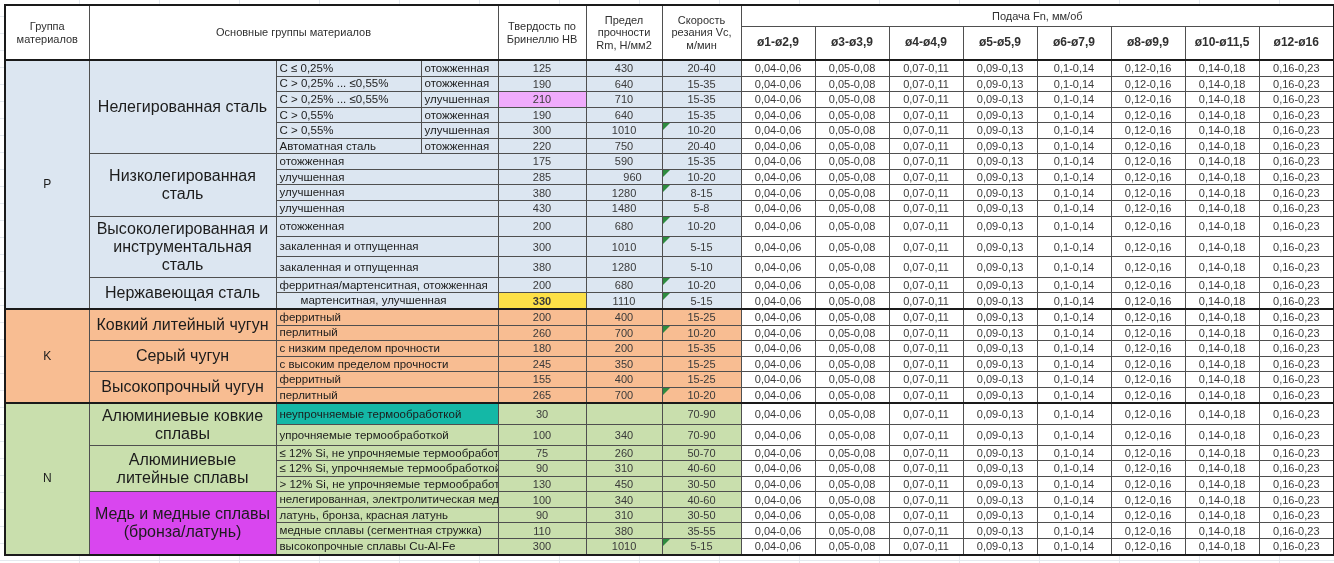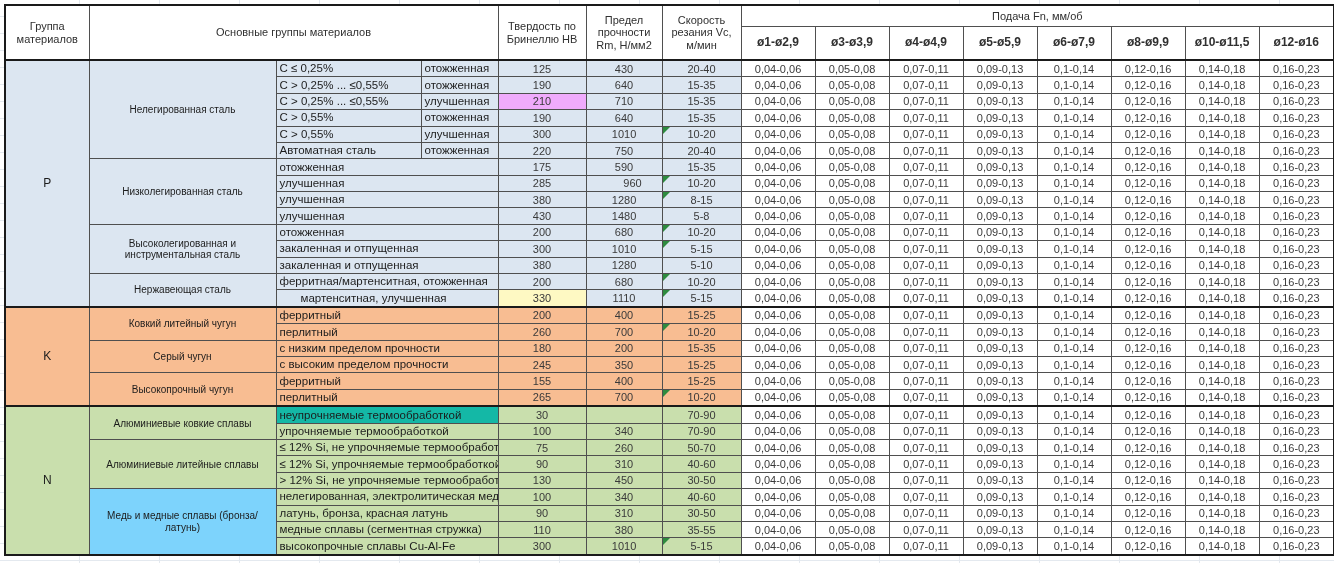--- a/index.html
+++ b/index.html
@@ -25,21 +25,21 @@
     font-size:11px;
     color:#303030;
     background:#fff;
     line-height:1.12;
   }
   thead th{font-weight:normal;text-align:center;vertical-align:middle;font-size:12px;color:#1c1c1c;white-space:normal;}
   tr.h1{height:21px;}
   tr.h2{height:34px;}
   tr.h2 th{font-weight:bold;font-size:12px;}
   td.group-cell{text-align:center;vertical-align:middle;font-size:12px;color:#1c1c1c;}
-  td.subgroup-cell{text-align:center;vertical-align:middle;white-space:normal;font-size:10px;color:#1c1c1c;}
+  td.subgroup-cell{text-align:center;vertical-align:middle;white-space:normal;font-size:16px;color:#1c1c1c;}
   td.label-cell{text-align:left;white-space:nowrap;font-size:11.5px;color:#1c1c1c;vertical-align:middle;}
   td.num-cell{text-align:center;white-space:nowrap;color:#3a3a3a;vertical-align:middle;}
   td.vc-cell{position:relative;}
   .flag{
     position:absolute;top:0;left:0;width:0;height:0;
     border-top:7px solid #2e8b3f;border-right:7px solid transparent;
   }
   tr.group-start td{border-top:2px solid #1a1a1a;}
 </style>
 </head>
@@ -286,21 +286,21 @@
         <td class="num-cell">0,05-0,08</td>
         <td class="num-cell">0,07-0,11</td>
         <td class="num-cell">0,09-0,13</td>
         <td class="num-cell">0,1-0,14</td>
         <td class="num-cell">0,12-0,16</td>
         <td class="num-cell">0,14-0,18</td>
         <td class="num-cell">0,16-0,23</td>
       </tr>
       <tr>
         <td class="label-cell" colspan="2" style="background: rgb(220, 230, 241); padding-left: 24px;">мартенситная, улучшенная</td>
-        <td class="num-cell" style="background: #fef9c3;">330</td>
+        <td class="num-cell" style="background: #fde047; font-weight: bold;">330</td>
         <td class="num-cell" style="background: rgb(220, 230, 241);">1110</td>
         <td class="num-cell vc-cell" style="background: rgb(220, 230, 241);">5-15<span class="flag" style="border-top-color: rgb(46, 139, 63);"></span></td>
         <td class="num-cell">0,04-0,06</td>
         <td class="num-cell">0,05-0,08</td>
         <td class="num-cell">0,07-0,11</td>
         <td class="num-cell">0,09-0,13</td>
         <td class="num-cell">0,1-0,14</td>
         <td class="num-cell">0,12-0,16</td>
         <td class="num-cell">0,14-0,18</td>
         <td class="num-cell">0,16-0,23</td>
@@ -460,21 +460,21 @@
         <td class="num-cell">0,04-0,06</td>
         <td class="num-cell">0,05-0,08</td>
         <td class="num-cell">0,07-0,11</td>
         <td class="num-cell">0,09-0,13</td>
         <td class="num-cell">0,1-0,14</td>
         <td class="num-cell">0,12-0,16</td>
         <td class="num-cell">0,14-0,18</td>
         <td class="num-cell">0,16-0,23</td>
       </tr>
       <tr>
-        <td class="subgroup-cell" rowspan="4" style="background: #7dd3fc;">Медь и медные сплавы (бронза/латунь)</td>
+        <td class="subgroup-cell" rowspan="4" style="background: #d946ef;">Медь и медные сплавы (бронза/латунь)</td>
         <td class="label-cell" colspan="2" style="background: rgb(201, 223, 173);">нелегированная, электролитическая медь</td>
         <td class="num-cell" style="background: rgb(201, 223, 173);">100</td>
         <td class="num-cell" style="background: rgb(201, 223, 173);">340</td>
         <td class="num-cell vc-cell" style="background: rgb(201, 223, 173);">40-60</td>
         <td class="num-cell">0,04-0,06</td>
         <td class="num-cell">0,05-0,08</td>
         <td class="num-cell">0,07-0,11</td>
         <td class="num-cell">0,09-0,13</td>
         <td class="num-cell">0,1-0,14</td>
         <td class="num-cell">0,12-0,16</td>

